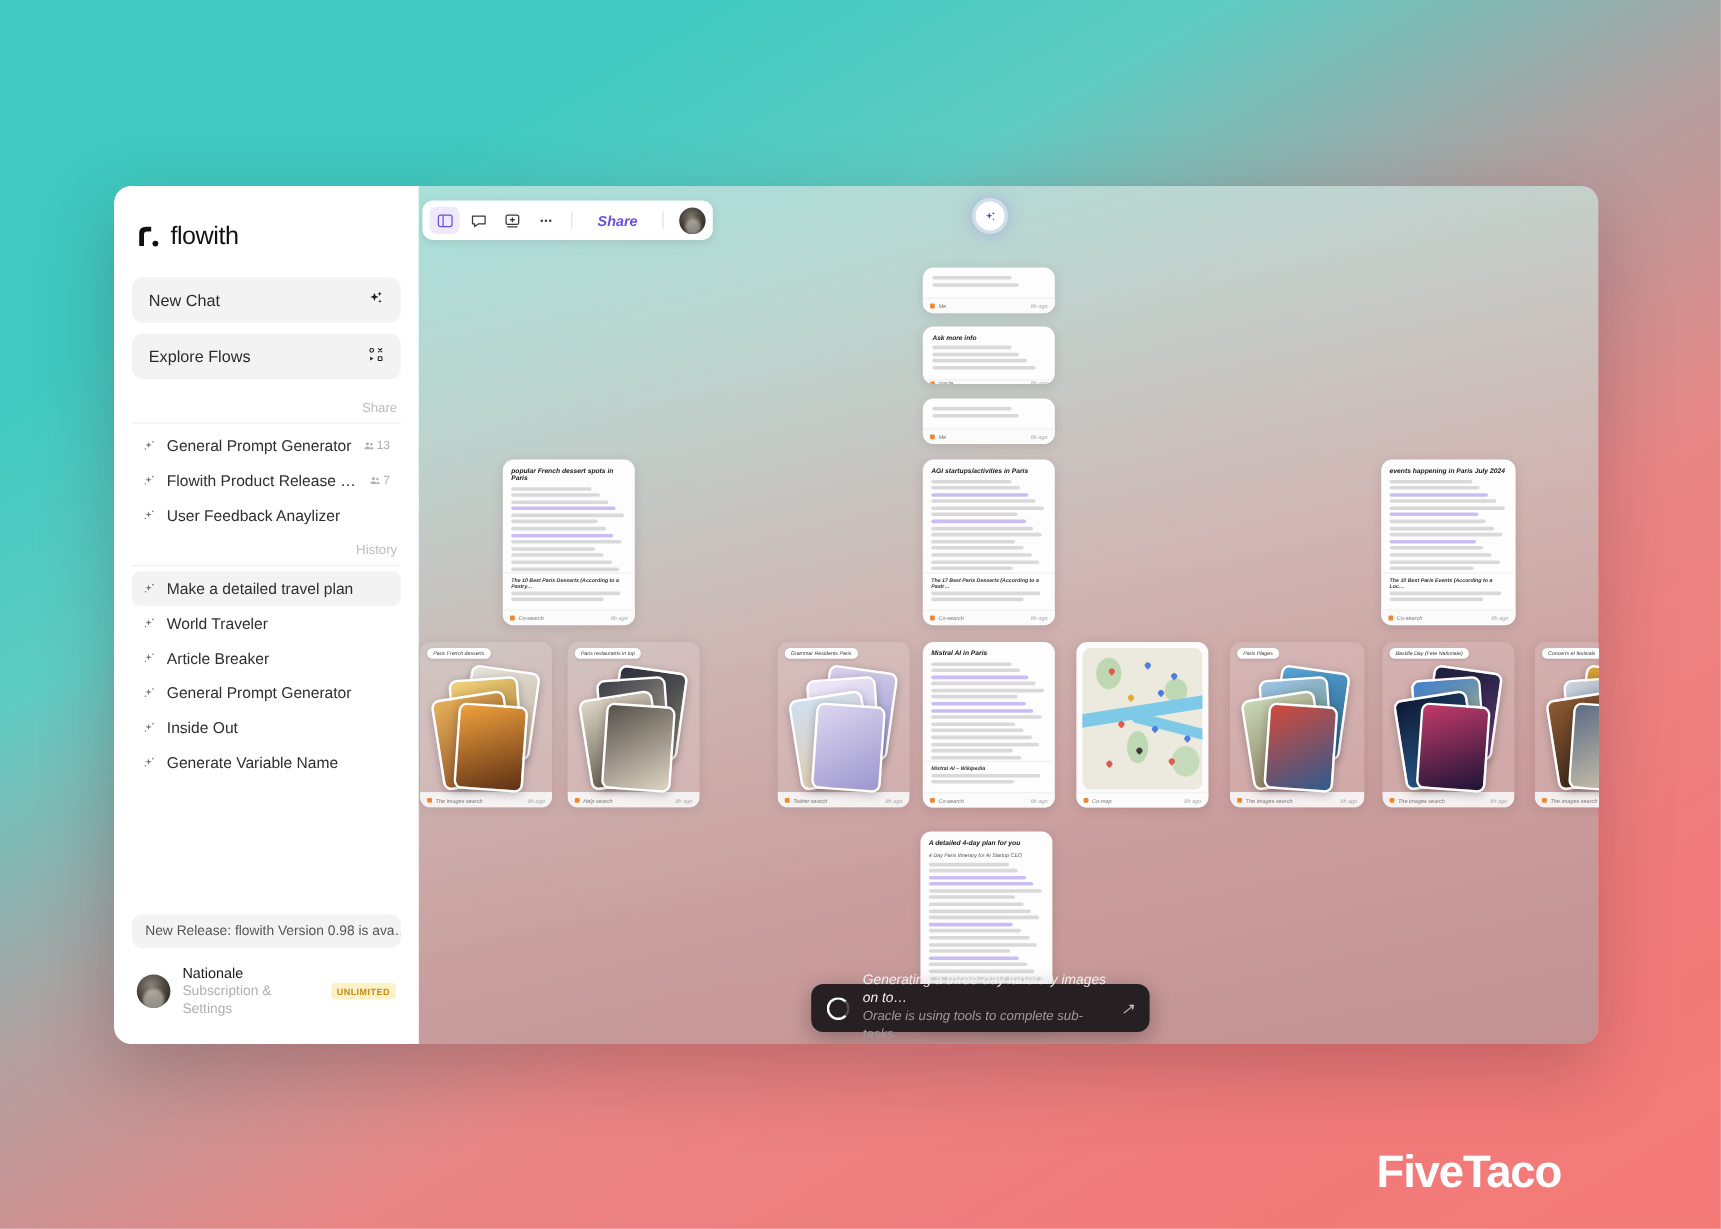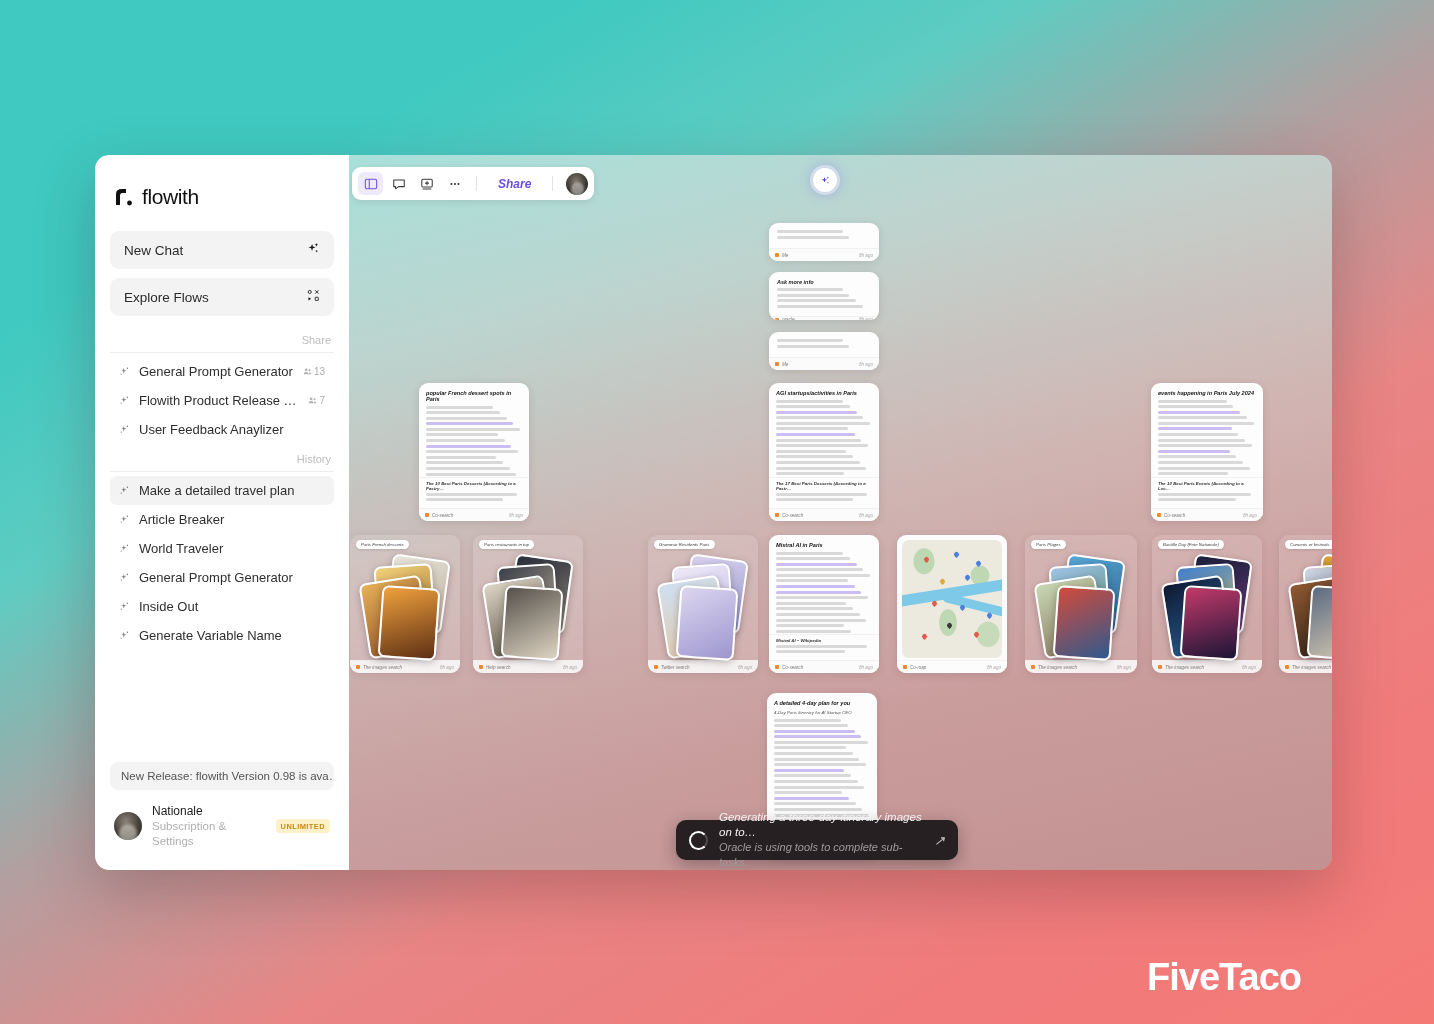--- a/index.html
+++ b/index.html
@@ -288,29 +288,29 @@
             <circle cx="3.2" cy="11.8" r="0.9" fill="#222"></circle>
           </svg>
           <span class="lbl">Make a detailed travel plan</span>
         </div>
         <div class="nav-item">
           <svg class="spark" viewBox="0 0 16 16">
             <path d="M7 3 L7.9 6 L10.9 6.9 L7.9 7.8 L7 10.8 L6.1 7.8 L3.1 6.9 L6.1 6 Z" fill="#222"></path>
             <circle cx="12.2" cy="3.2" r="1" fill="#222"></circle>
             <circle cx="3.2" cy="11.8" r="0.9" fill="#222"></circle>
           </svg>
+          <span class="lbl">World Traveler</span>
+        </div>
+        <div class="nav-item">
+          <svg class="spark" viewBox="0 0 16 16">
+            <path d="M7 3 L7.9 6 L10.9 6.9 L7.9 7.8 L7 10.8 L6.1 7.8 L3.1 6.9 L6.1 6 Z" fill="#222"></path>
+            <circle cx="12.2" cy="3.2" r="1" fill="#222"></circle>
+            <circle cx="3.2" cy="11.8" r="0.9" fill="#222"></circle>
+          </svg>
           <span class="lbl">Article Breaker</span>
-        </div>
-        <div class="nav-item">
-          <svg class="spark" viewBox="0 0 16 16">
-            <path d="M7 3 L7.9 6 L10.9 6.9 L7.9 7.8 L7 10.8 L6.1 7.8 L3.1 6.9 L6.1 6 Z" fill="#222"></path>
-            <circle cx="12.2" cy="3.2" r="1" fill="#222"></circle>
-            <circle cx="3.2" cy="11.8" r="0.9" fill="#222"></circle>
-          </svg>
-          <span class="lbl">World Traveler</span>
         </div>
         <div class="nav-item">
           <svg class="spark" viewBox="0 0 16 16">
             <path d="M7 3 L7.9 6 L10.9 6.9 L7.9 7.8 L7 10.8 L6.1 7.8 L3.1 6.9 L6.1 6 Z" fill="#222"></path>
             <circle cx="12.2" cy="3.2" r="1" fill="#222"></circle>
             <circle cx="3.2" cy="11.8" r="0.9" fill="#222"></circle>
           </svg>
           <span class="lbl">General Prompt Generator</span>
         </div>
         <div class="nav-item">

